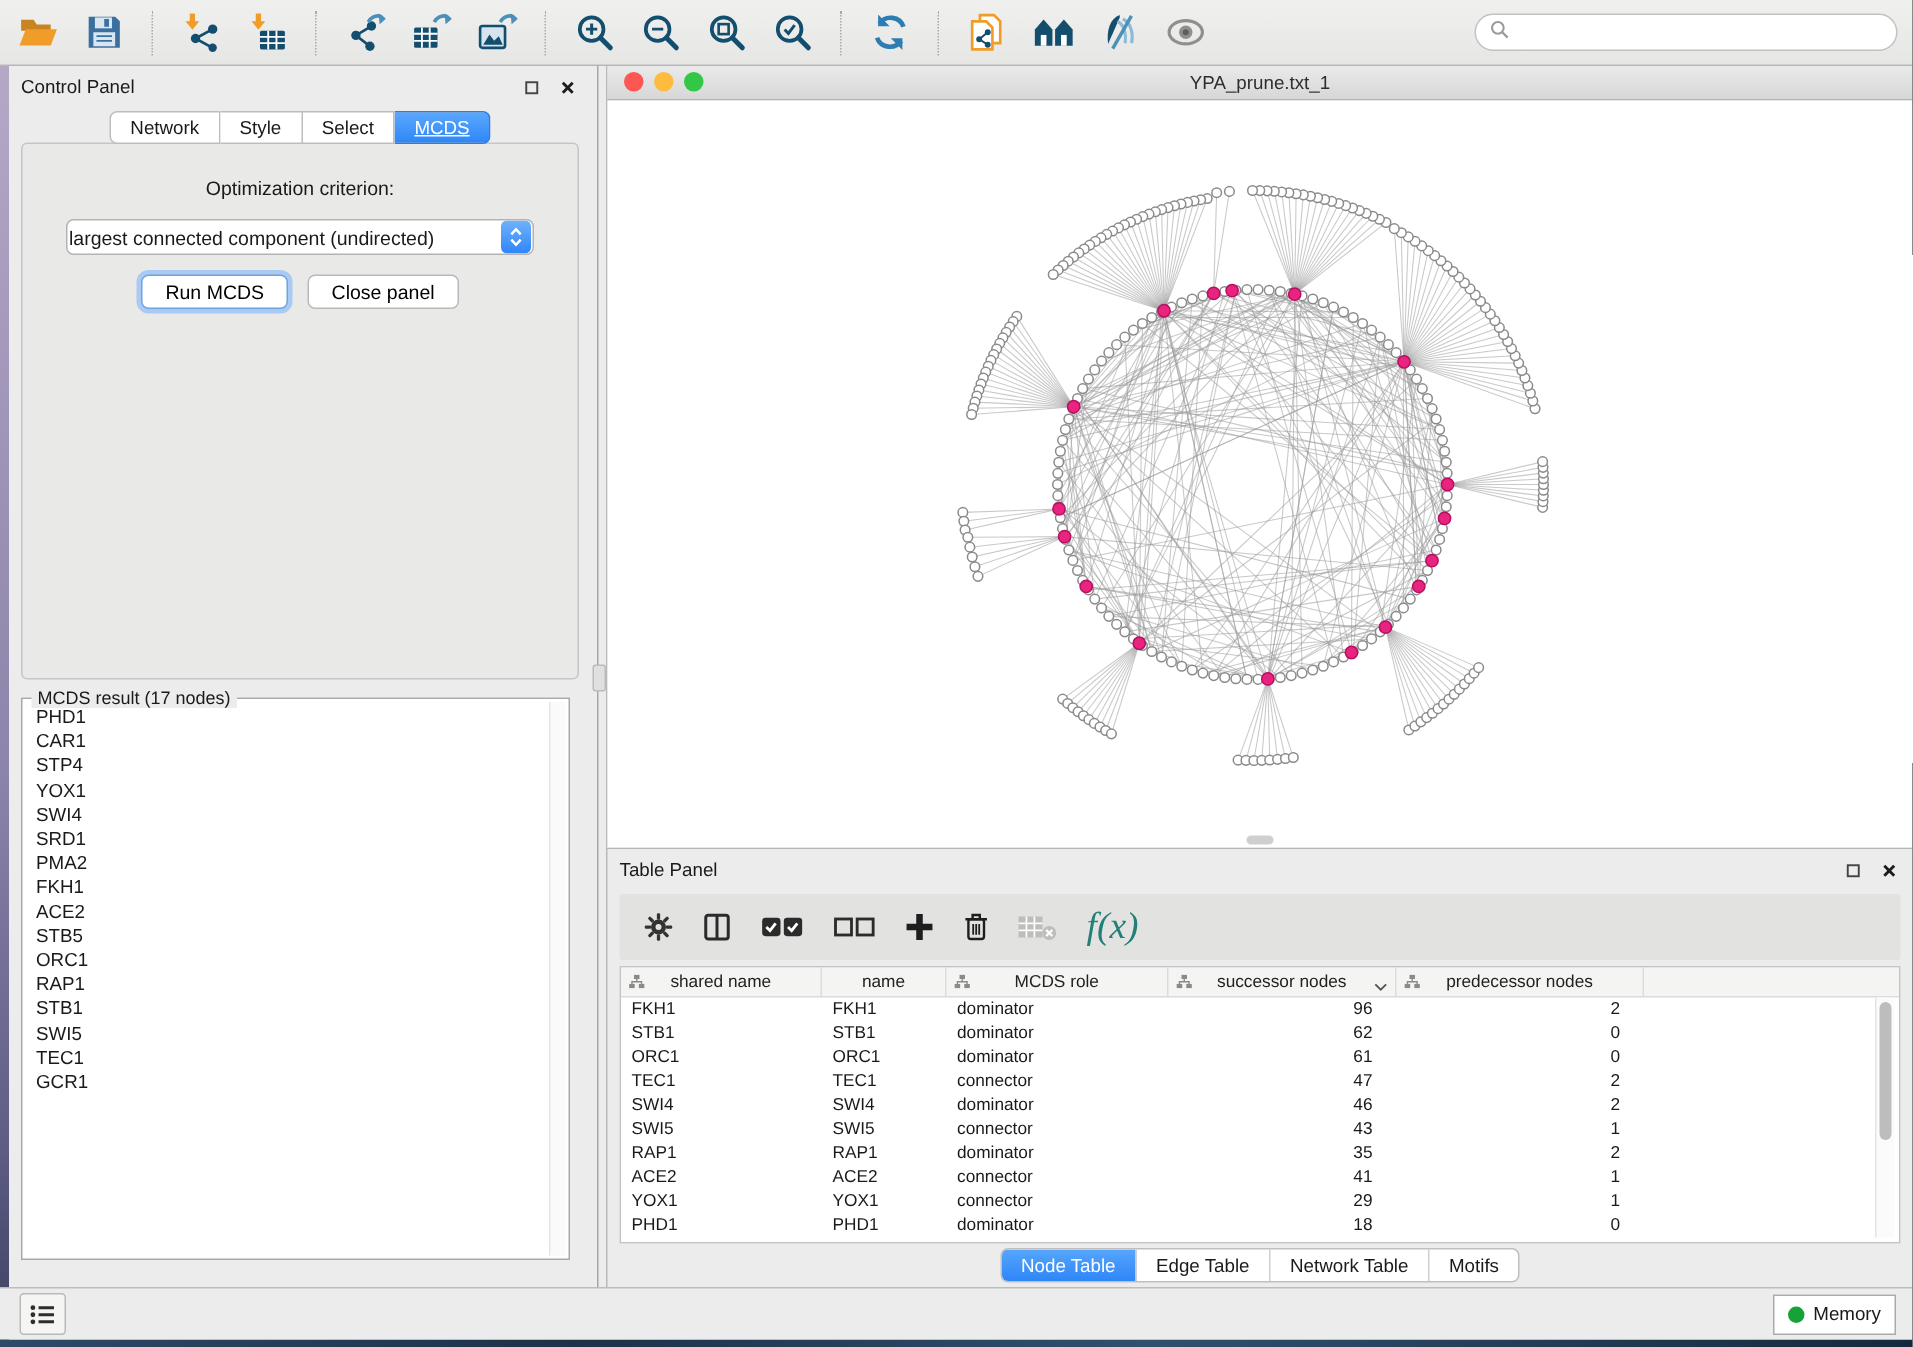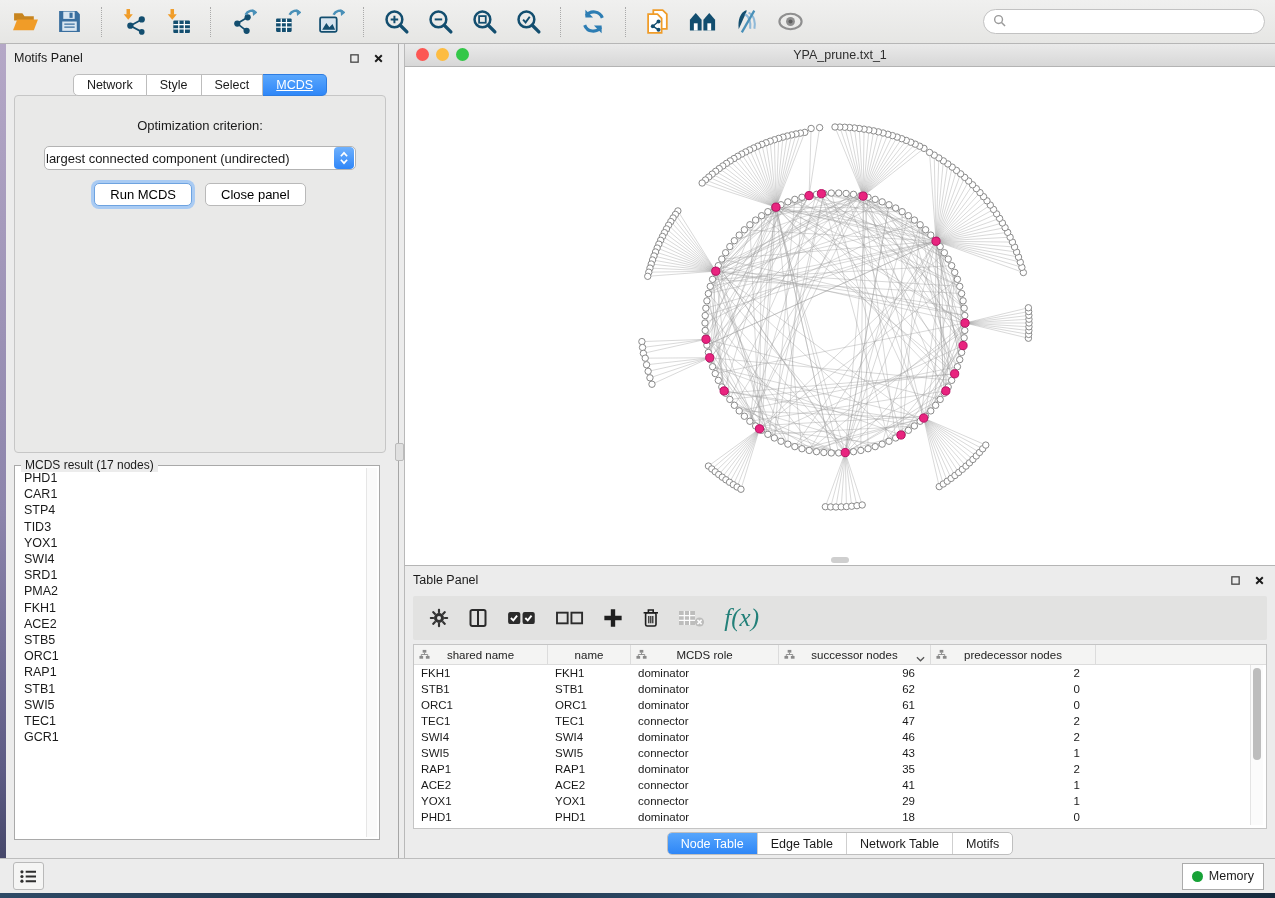--- a/index.html
+++ b/index.html
@@ -254,21 +254,21 @@
           </svg>
       </span>
       <input placeholder="" style="">
     </div>
   </div>
 
   <div id="main-row">
 
     <div id="control-panel">
       <div class="panel-header">
-        <span>Motifs Panel</span>
+        <span>Control Panel</span>
         <span class="spacer"></span>
         <span class="win-icon">
           <svg width="11" height="11" viewBox="0 0 12 12">
               <rect x="2" y="2" width="8" height="8" fill="none" stroke="#444" stroke-width="1.4"></rect>
             </svg>
         </span>
         <span class="win-icon">
           <svg width="11" height="11" viewBox="0 0 12 12">
               <path d="M2.4 2.4l7.2 7.2M9.6 2.4L2.4 9.6" stroke="#1c1c1c" stroke-width="2.1"></path>
             </svg>
@@ -295,21 +295,20 @@
           <button class="mac-btn focused">Run MCDS</button>
           <button class="mac-btn">Close panel</button>
         </div>
       </div>
       <div id="result-group">
         <div id="result-title">MCDS result (17 nodes)</div>
         <div id="result-list">
             <div class="result-item">PHD1</div>
             <div class="result-item">CAR1</div>
             <div class="result-item">STP4</div>
-            <div class="result-item">TID3</div>
             <div class="result-item">YOX1</div>
             <div class="result-item">SWI4</div>
             <div class="result-item">SRD1</div>
             <div class="result-item">PMA2</div>
             <div class="result-item">FKH1</div>
             <div class="result-item">ACE2</div>
             <div class="result-item">STB5</div>
             <div class="result-item">ORC1</div>
             <div class="result-item">RAP1</div>
             <div class="result-item">STB1</div>

